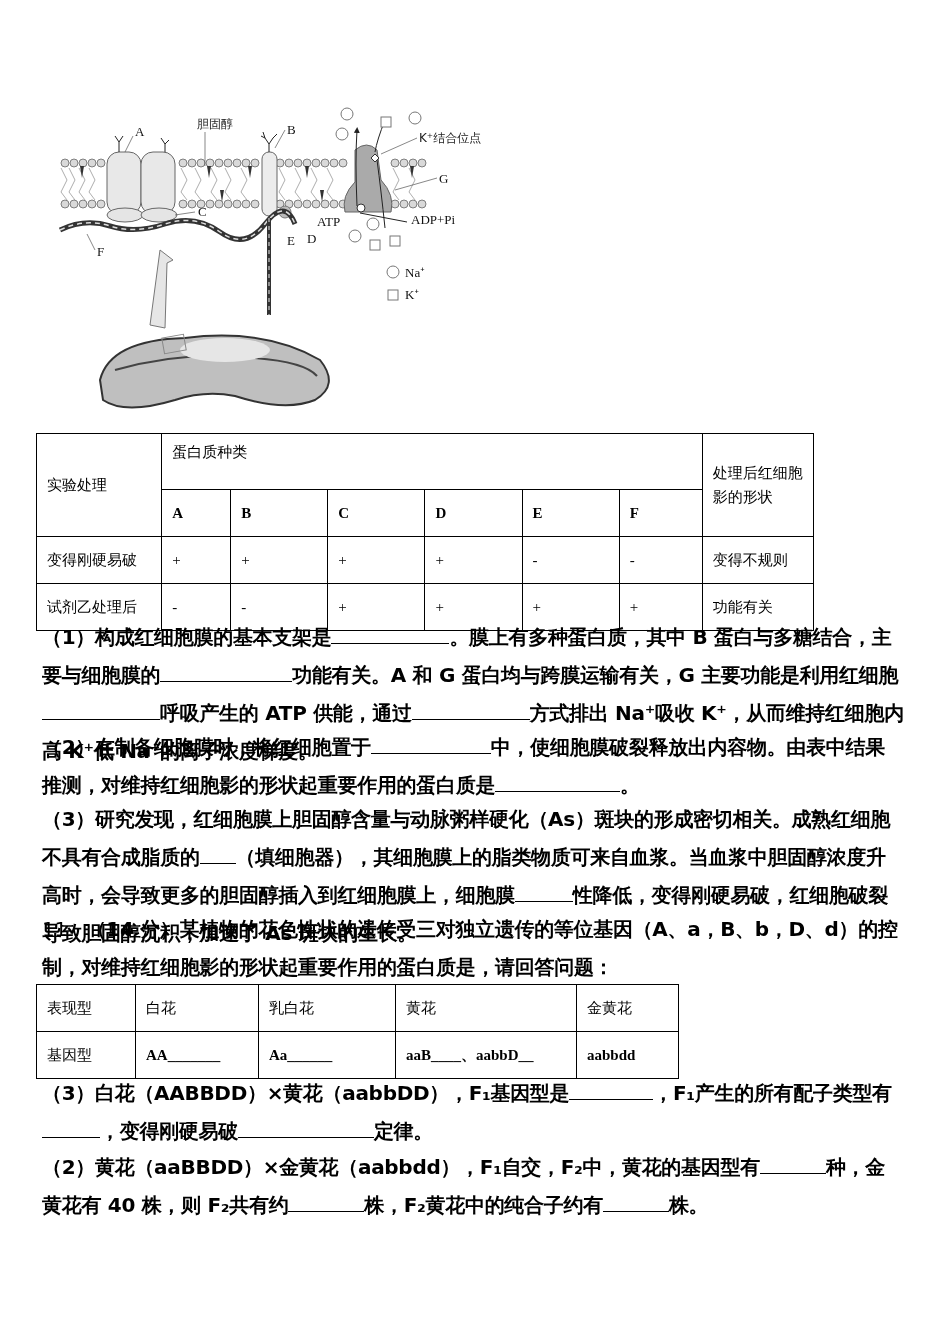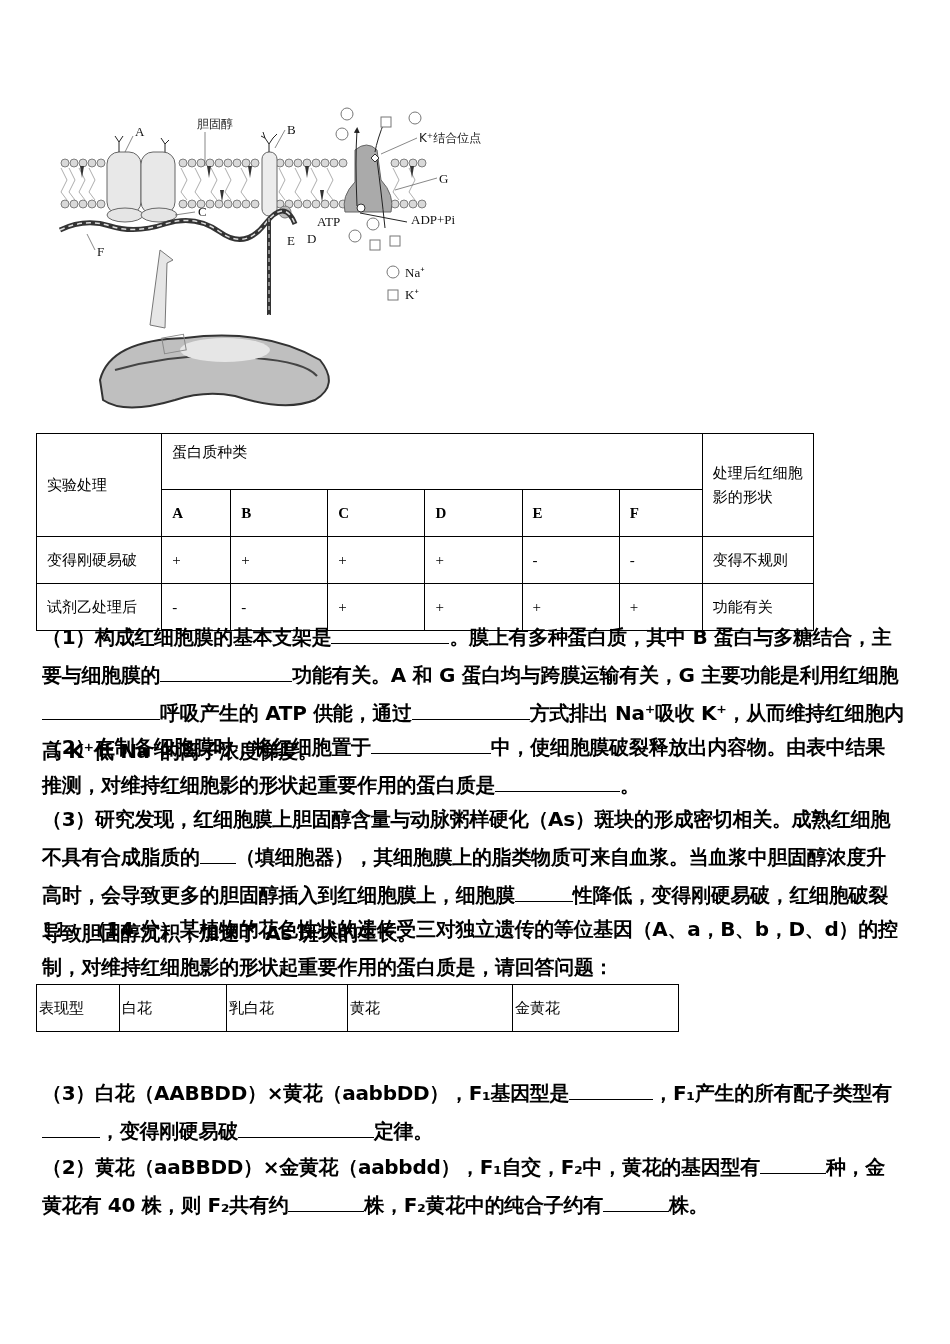--- a/index.html
+++ b/index.html
@@ -13,21 +13,21 @@
   table.t1 { position:absolute; left:36px; top:433px; border-collapse:collapse; width:778px; }
   table.t1 td { border:1px solid #000; font-size:15px; padding:0 10px; vertical-align:middle; height:46px; font-family:"DejaVu Sans",sans-serif; }
   table.t1 td.b { font-weight:bold; font-family:"Liberation Serif",serif; font-size:15px; }
   table.t1 td.sym { font-family:"Liberation Serif",serif; }
 
   .para { position:absolute; left:42px; width:862px; font-size:20px; line-height:38px; font-weight:bold;
           font-family:"DejaVu Sans",sans-serif; letter-spacing:-0.3px; }
   .blank { display:inline-block; border-bottom:1.5px solid #000; height:15px; vertical-align:baseline; }
 
   table.t2 { position:absolute; left:36px; top:984px; border-collapse:collapse; width:643px; }
-  table.t2 td { border:1px solid #000; font-size:15px; padding:0 2px; height:46px; vertical-align:middle; font-family:"DejaVu Sans",sans-serif; }
+  table.t2 td { border:1px solid #000; font-size:15px; padding:0 10px; height:46px; vertical-align:middle; font-family:"DejaVu Sans",sans-serif; }
   table.t2 td.g { font-weight:bold; font-family:"Liberation Serif",serif; }
 </style>
 </head>
 <body>
 
 <div class="figure">
   <svg viewBox="0 0 460 320">
 
     <g fill="#d9d9d9" stroke="#666" stroke-width="0.8">
       <g id="heads-top">
@@ -239,20 +239,27 @@
 
 <table class="t2">
   <tbody>
       <tr>
     <td style="width:78px">表现型</td>
     <td style="width:102px">白花</td>
     <td style="width:116px">乳白花</td>
     <td style="width:160px">黄花</td>
     <td>金黄花</td>
   </tr>
+  <tr>
+    <td>基因型</td>
+    <td class="g">AA_______</td>
+    <td class="g">Aa______</td>
+    <td class="g">aaB____、aabbD__</td>
+    <td class="g">aabbdd</td>
+  </tr>
 </tbody>
   </table>
 
 <div class="para" style="top:1074px">
   <span>（3）白花（AABBDD）×黄花（aabbDD），F₁基因型是</span><span class="blank" style="width:84px"></span><span>，F₁产生的所有配子类型有</span><span class="blank" style="width:58px"></span><span>，变得刚硬易破</span><span class="blank" style="width:136px"></span><span>定律。</span>
 </div>
 
 <div class="para" style="top:1148px">
   <span>（2）黄花（aaBBDD）×金黄花（aabbdd），F₁自交，F₂中，黄花的基因型有</span><span class="blank" style="width:66px"></span><span>种，金黄花有 40 株，则 F₂共有约</span><span class="blank" style="width:76px"></span><span>株，F₂黄花中的纯合子约有</span><span class="blank" style="width:66px"></span><span>株。</span>
 </div>

